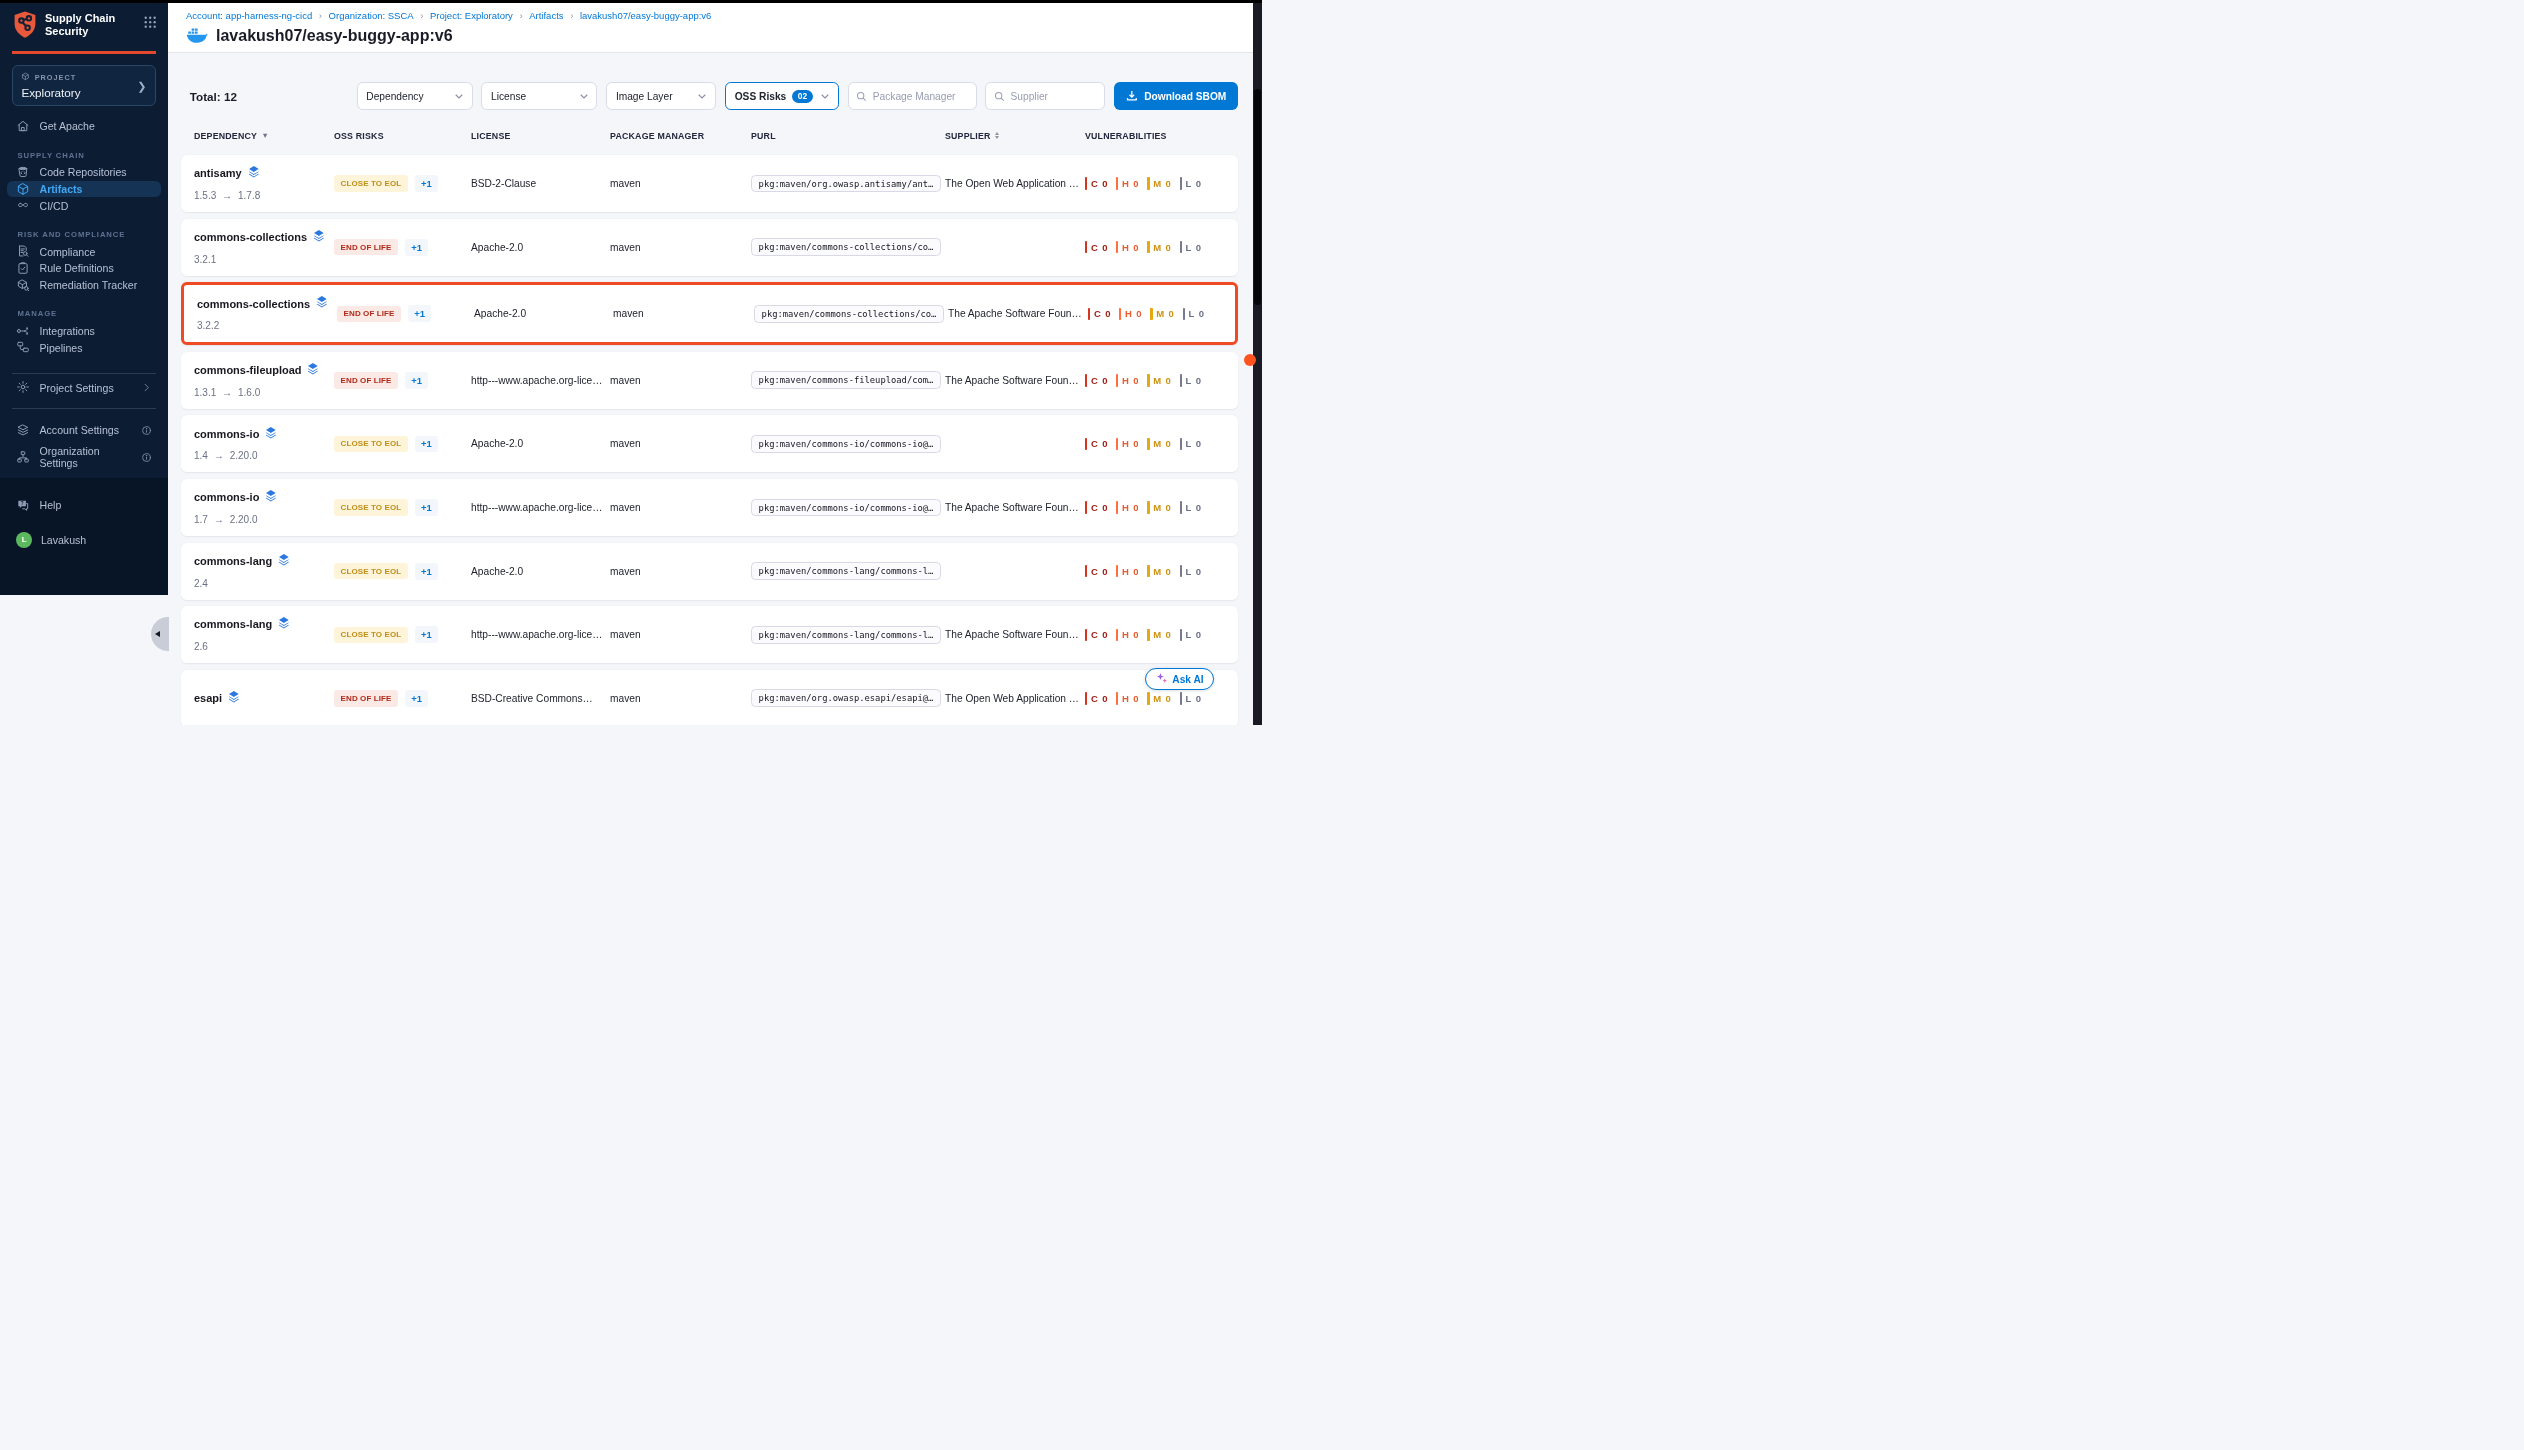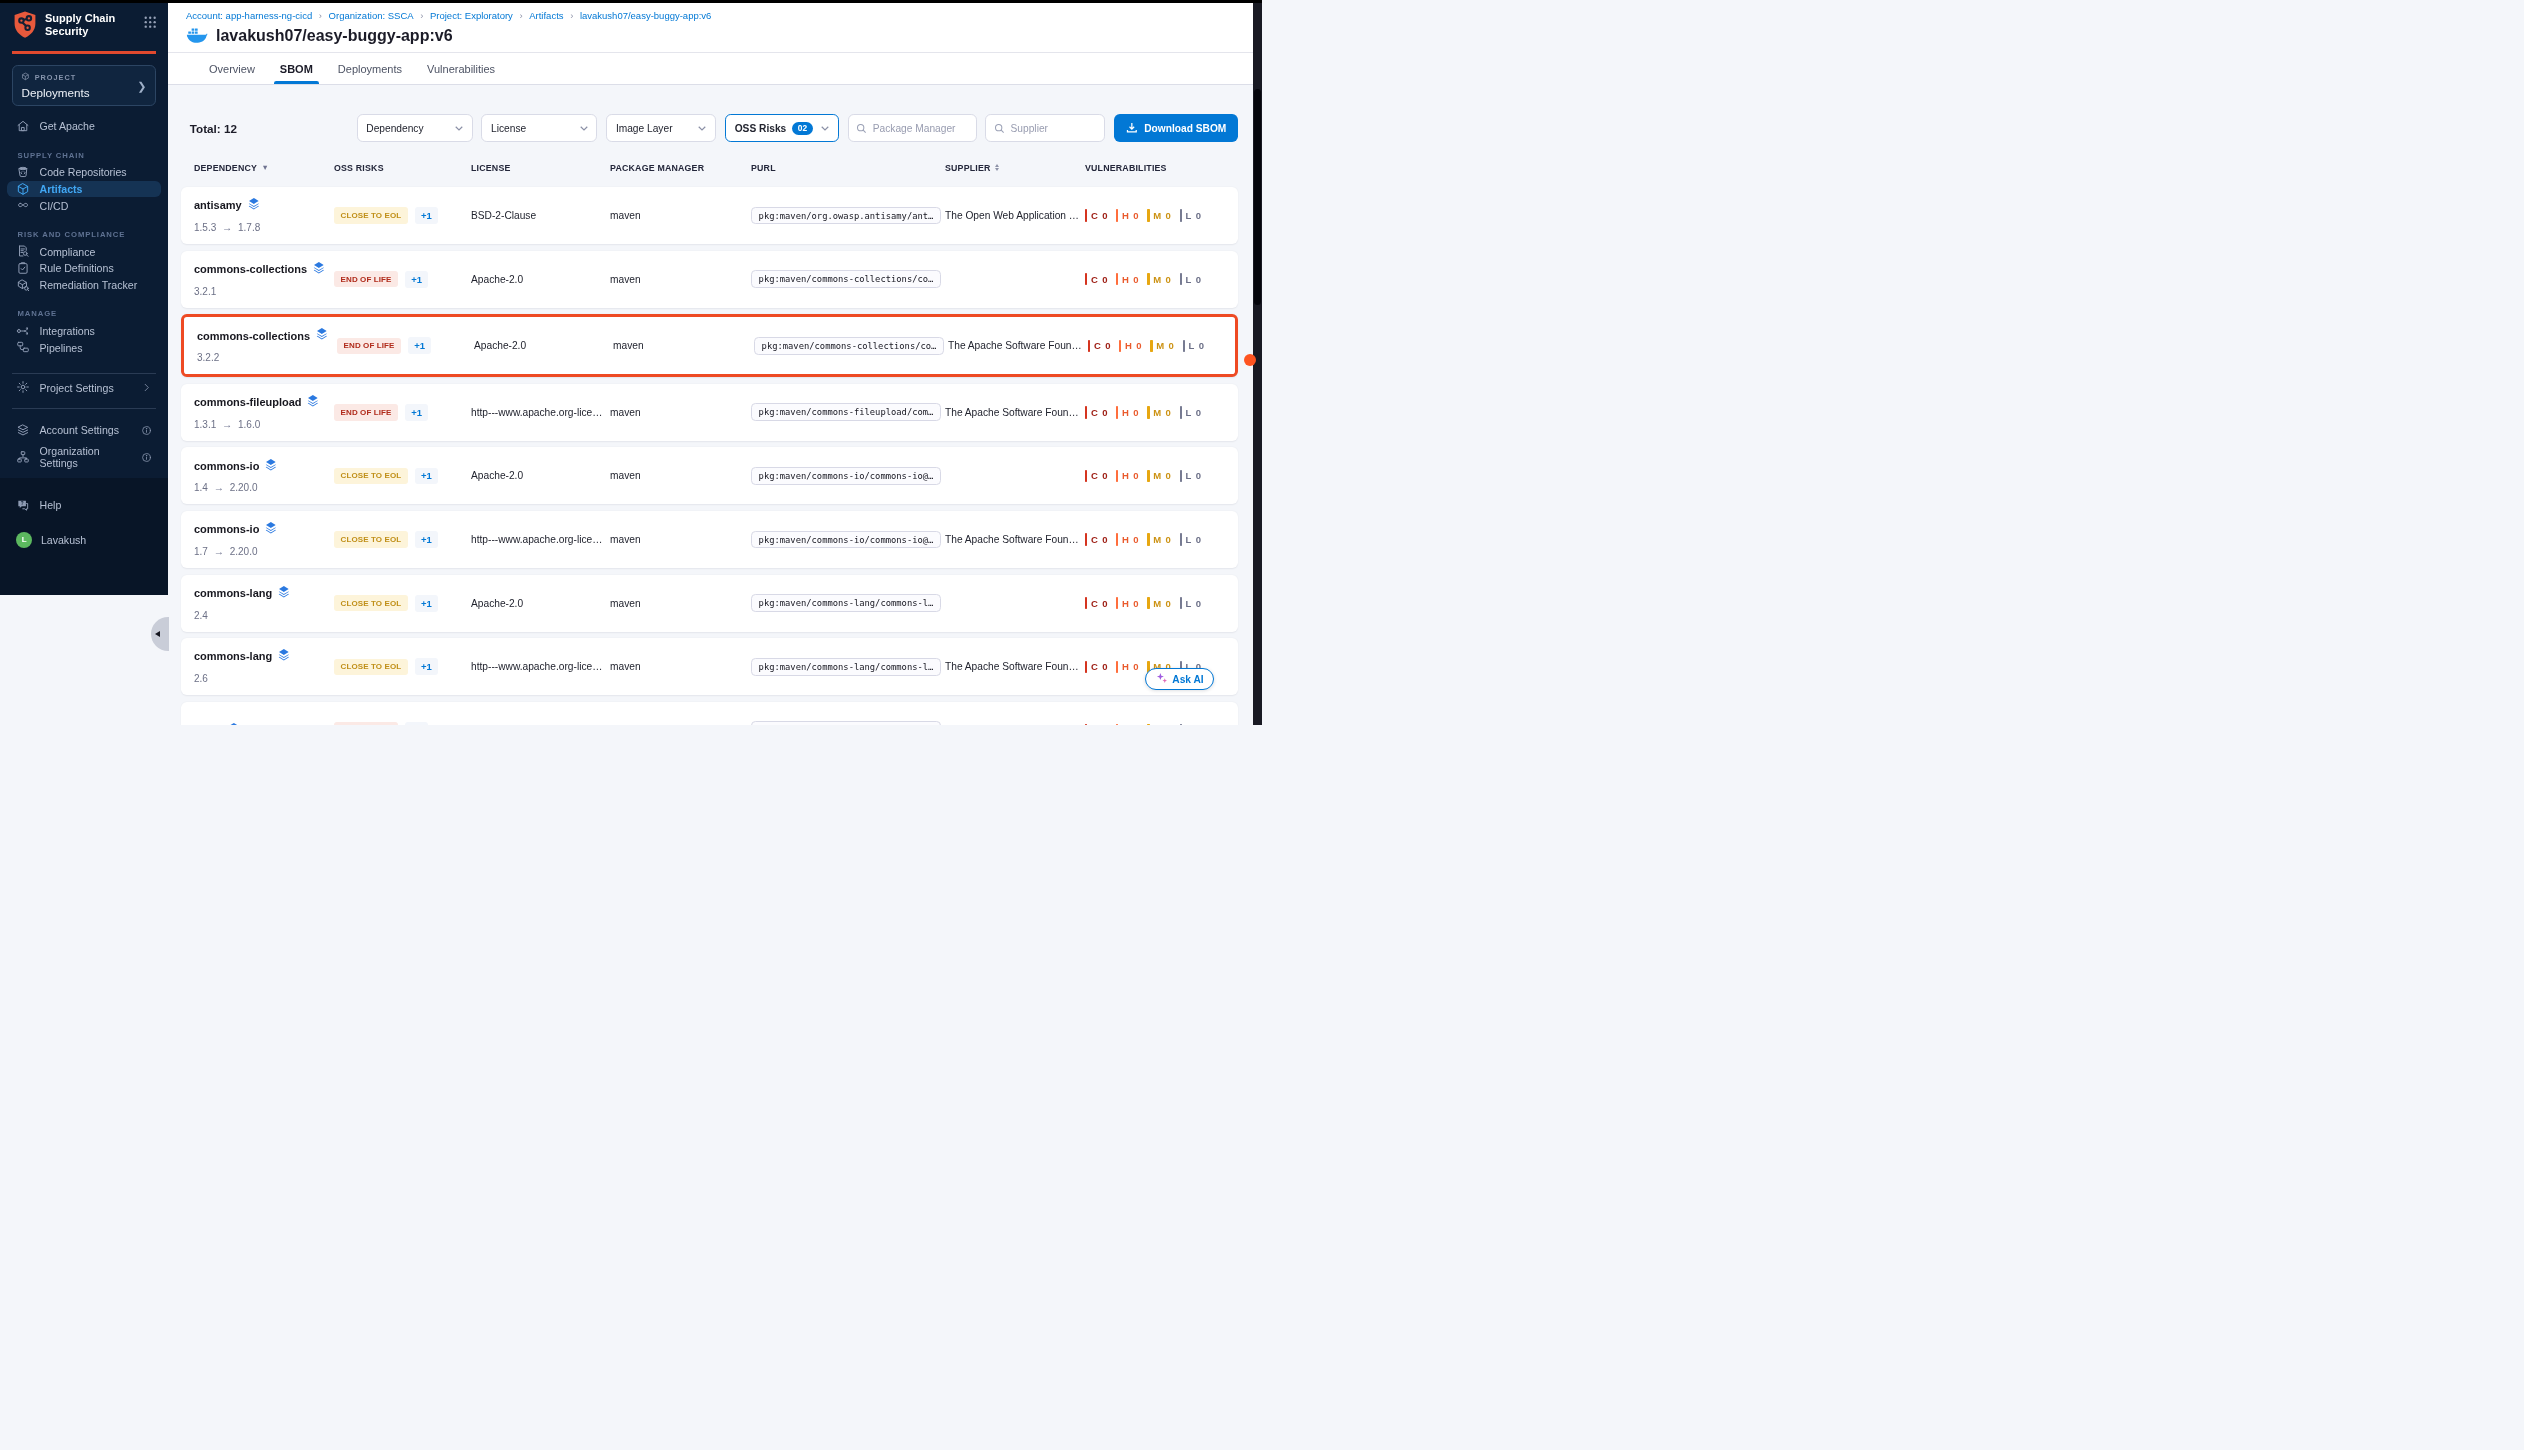--- a/index.html
+++ b/index.html
@@ -143,21 +143,21 @@
   <div class="accent-line"></div>
 
   <div class="project-card">
     <div class="proj-label">
       <span><svg width="8.8" height="8.8" viewBox="0 0 24 24" fill="none" stroke="#8694ac" stroke-width="2">
             <path d="M12 3 20 7.5v9L12 21l-8-4.5v-9Z"></path>
             <path d="M4 7.5 12 12l8-4.5M12 12v9"></path>
           </svg></span>
       <span>PROJECT</span>
     </div>
-    <div class="proj-name">Deployments</div>
+    <div class="proj-name">Exploratory</div>
     <span class="proj-chevron">❯</span>
   </div>
 
   <div class="nav" id="nav-list">
       <div class="nav-item">
     <span class="nicon"><svg viewBox="0 0 24 24" fill="none" stroke="currentColor" stroke-width="1.7" stroke-linecap="round" stroke-linejoin="round">
             <path d="M3.5 11 12 4l8.5 7"></path>
             <path d="M5.5 9.8V20h13V9.8"></path>
             <rect x="10" y="14.5" width="4" height="5.5"></rect>
           </svg></span>
@@ -321,26 +321,20 @@
             <rect x="8" y="8" width="4" height="3.6" rx=".4"></rect>
             <rect x="13" y="8" width="4" height="3.6" rx=".4"></rect>
             <rect x="8" y="3.6" width="4" height="3.6" rx=".4"></rect>
             <rect x="13" y="3.6" width="4" height="3.6" rx=".4"></rect>
             <path d="M1 13h26.5c1.6 0 2.8-.7 3.2-1.8.9.4 1 2.1-.5 3.2-1.7 8.3-9.8 10.6-15 10.6-6.2 0-11.3-2.9-13.2-8.2C1.3 16 1 14.4 1 13Z"></path>
           </svg>
       </span>
       <span class="page-title">lavakush07/easy-buggy-app:v6</span>
     </div>
   </div>
-  <div class="tabs" id="tabs">
-      <div class="tab">Overview</div>
-      <div class="tab active">SBOM</div>
-      <div class="tab">Deployments</div>
-      <div class="tab">Vulnerabilities</div>
-    </div>
 
   <div class="content">
     <div class="toolbar">
       <span class="total"><span>Total:</span> <span>12</span></span>
       <div class="filter-group" id="filter-group">
         <div class="dropdown">
     <span>Dependency</span>
     <span class="chev"><svg width="8" height="5.1" viewBox="0 0 11 7" fill="none" stroke="currentColor" stroke-width="1.6">
                 <path d="m1 1 4.5 4.5L10 1"></path>
               </svg></span>

